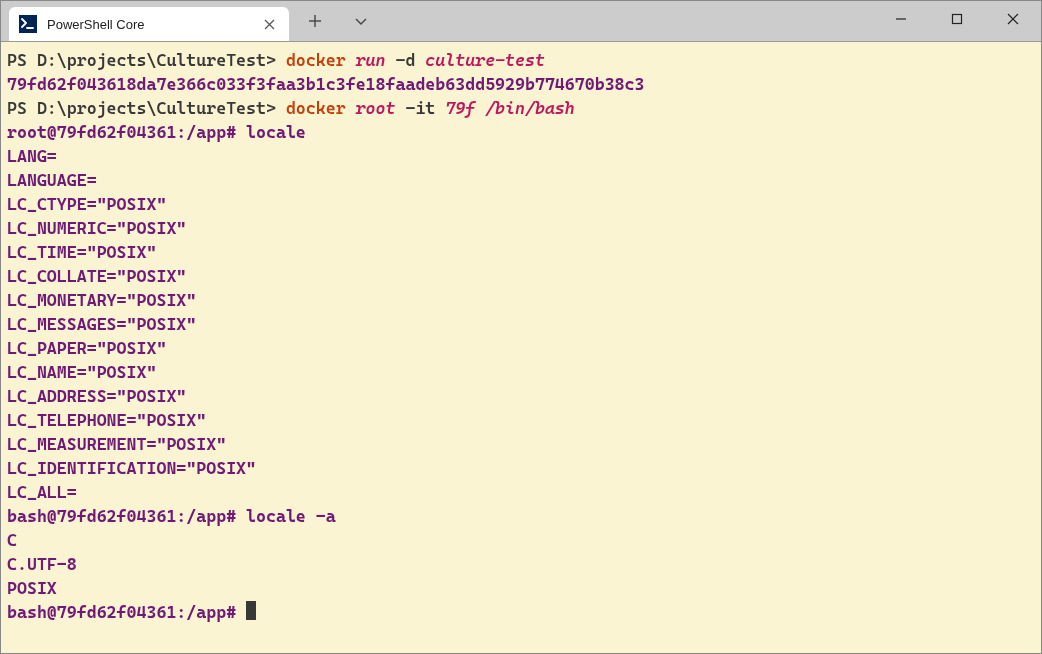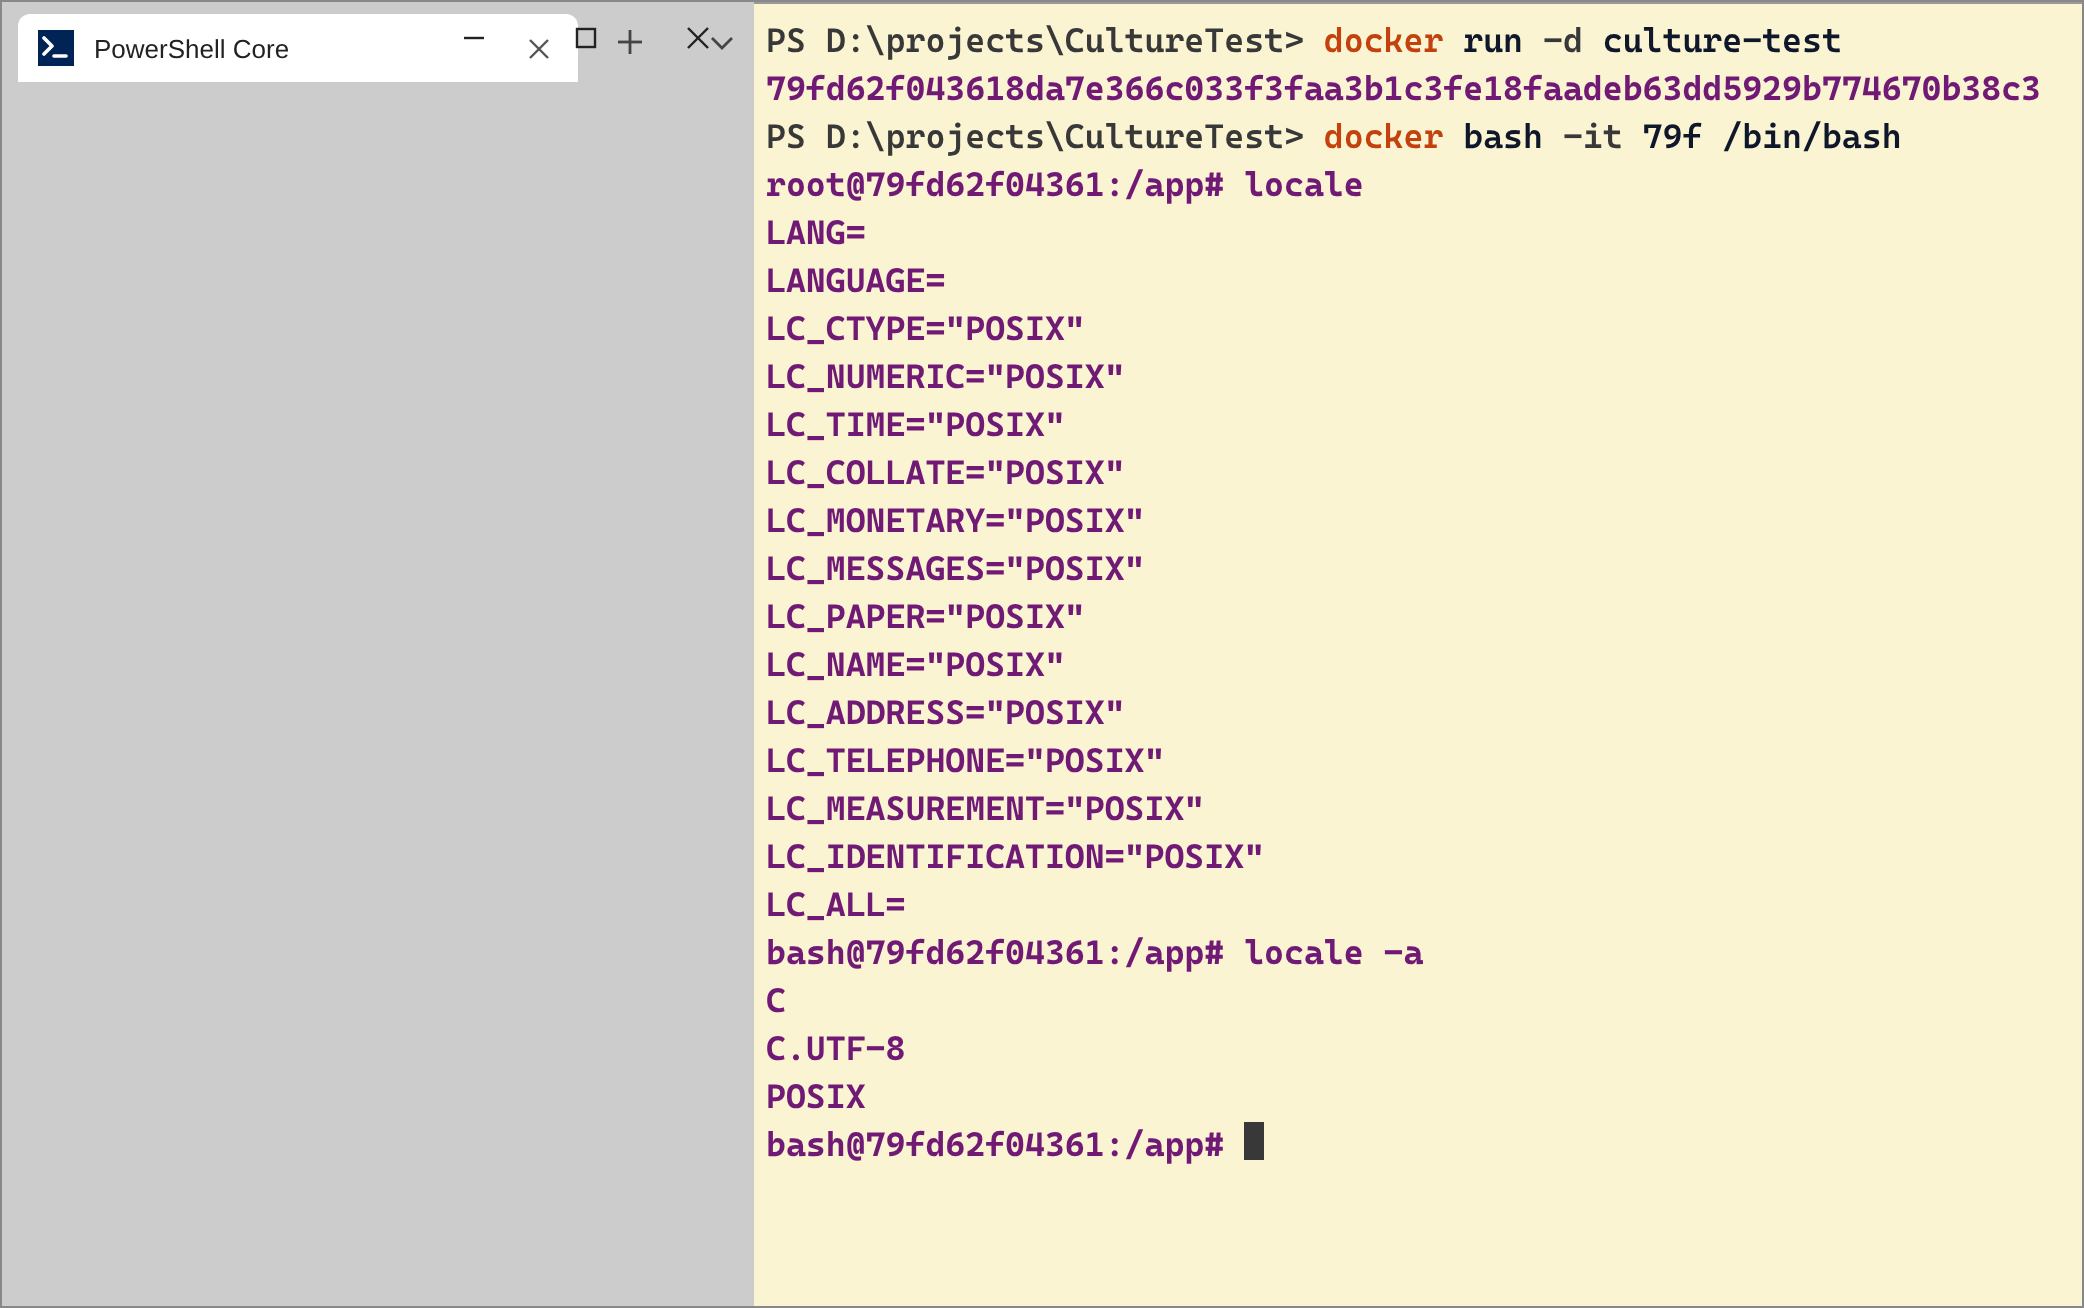--- a/index.html
+++ b/index.html
@@ -10,21 +10,21 @@
     body {
       font-family: "Segoe UI", Arial, sans-serif;
       background: #fff;
       overflow: hidden;
     }
     .window {
       width: 1042px;
       height: 654px;
       border: 1px solid #888;
       display: flex;
-      flex-direction: row;
+      flex-direction: column;
       background: #ccc;
     }
     .titlebar {
       height: 40px;
       background: #ccc;
       display: flex;
       align-items: flex-end;
       position: relative;
     }
     .tab {
@@ -113,21 +113,21 @@
       font-size: 17px;
       line-height: 24px;
       padding: 6px 6px;
       color: #383838;
       overflow: hidden;
       white-space: pre;
       border-top: 1px solid #999;
     }
     .c-prompt { color: #383838; font-weight: 600; margin-top: 24px; }
     .c-yellow { color: #c2410c; font-weight: 600; }
-    .c-gray { color: #0f172a; font-weight: 600; }
+    .c-gray { color: #be185d; font-weight: 600; font-style: italic; }
     .c-output { color: #701a75; font-weight: 700; }
     .cursor-block {
       display: inline-block;
       width: 10px;
       height: 19px;
       background: #383838;
       vertical-align: text-bottom;
       margin-bottom: 2px;
     }
   </style>
@@ -179,21 +179,21 @@
         <svg viewBox="0 0 12 12">
           <line x1="1" y1="1" x2="11" y2="11" stroke="#222" stroke-width="1.2"></line>
           <line x1="11" y1="1" x2="1" y2="11" stroke="#222" stroke-width="1.2"></line>
         </svg>
       </div>
     </div>
   </div>
 
   <div class="terminal"><span class="c-prompt">PS D:\projects\CultureTest&gt; </span><span class="c-yellow">docker</span><span class="c-gray"> run </span><span class="c-prompt">-d</span><span class="c-gray"> culture-test</span>
 <span class="c-output">79fd62f043618da7e366c033f3faa3b1c3fe18faadeb63dd5929b774670b38c3</span>
-<span class="c-prompt">PS D:\projects\CultureTest&gt; </span><span class="c-yellow">docker</span><span class="c-gray"> bash </span><span class="c-prompt">-it</span><span class="c-gray"> 79f /bin/bash</span>
+<span class="c-prompt">PS D:\projects\CultureTest&gt; </span><span class="c-yellow">docker</span><span class="c-gray"> root </span><span class="c-prompt">-it</span><span class="c-gray"> 79f /bin/bash</span>
 <span class="c-output">root@79fd62f04361:/app# locale</span>
 <span id="locale-out" class="c-output">LANG=
 LANGUAGE=
 LC_CTYPE="POSIX"
 LC_NUMERIC="POSIX"
 LC_TIME="POSIX"
 LC_COLLATE="POSIX"
 LC_MONETARY="POSIX"
 LC_MESSAGES="POSIX"
 LC_PAPER="POSIX"

